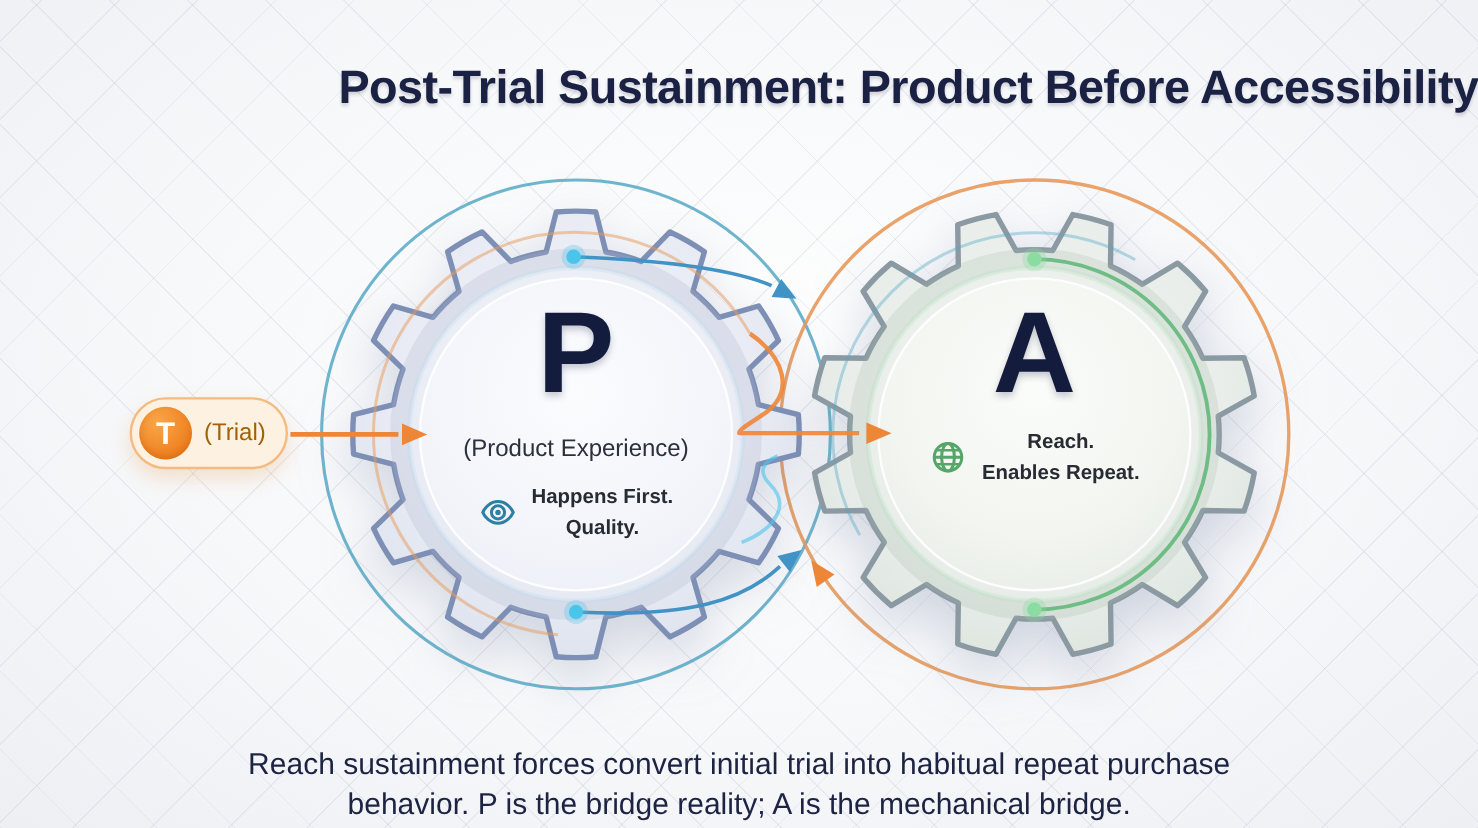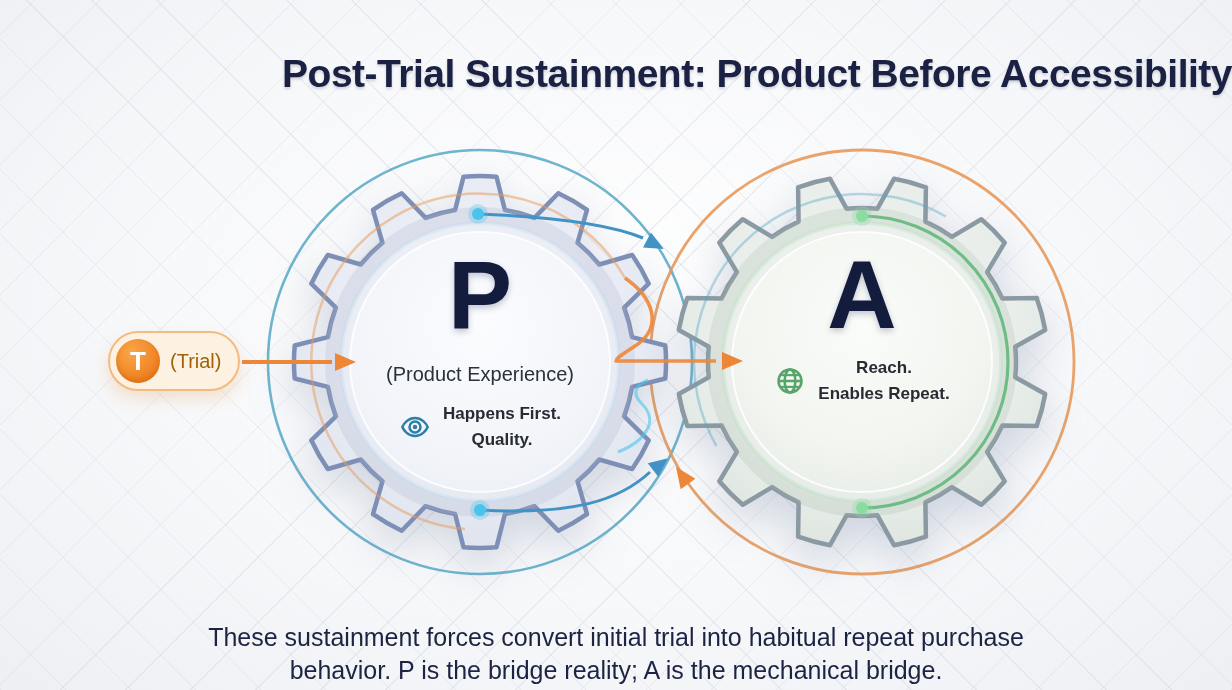--- a/index.html
+++ b/index.html
@@ -161,17 +161,17 @@
         </svg>
       </span>
       <div class="bullet-lines">
         <div>Reach.</div>
         <div>Enables Repeat.</div>
       </div>
     </div>
   </div>
 
   <p class="caption">
-    <span>These sustainment forces convert initial trial into habitual repeat purchase</span>
+    <span>Reach sustainment forces convert initial trial into habitual repeat purchase</span>
     <span>behavior. P is the bridge reality; A is the mechanical bridge.</span>
   </p>
 
 </div>
 
 </body></html>

